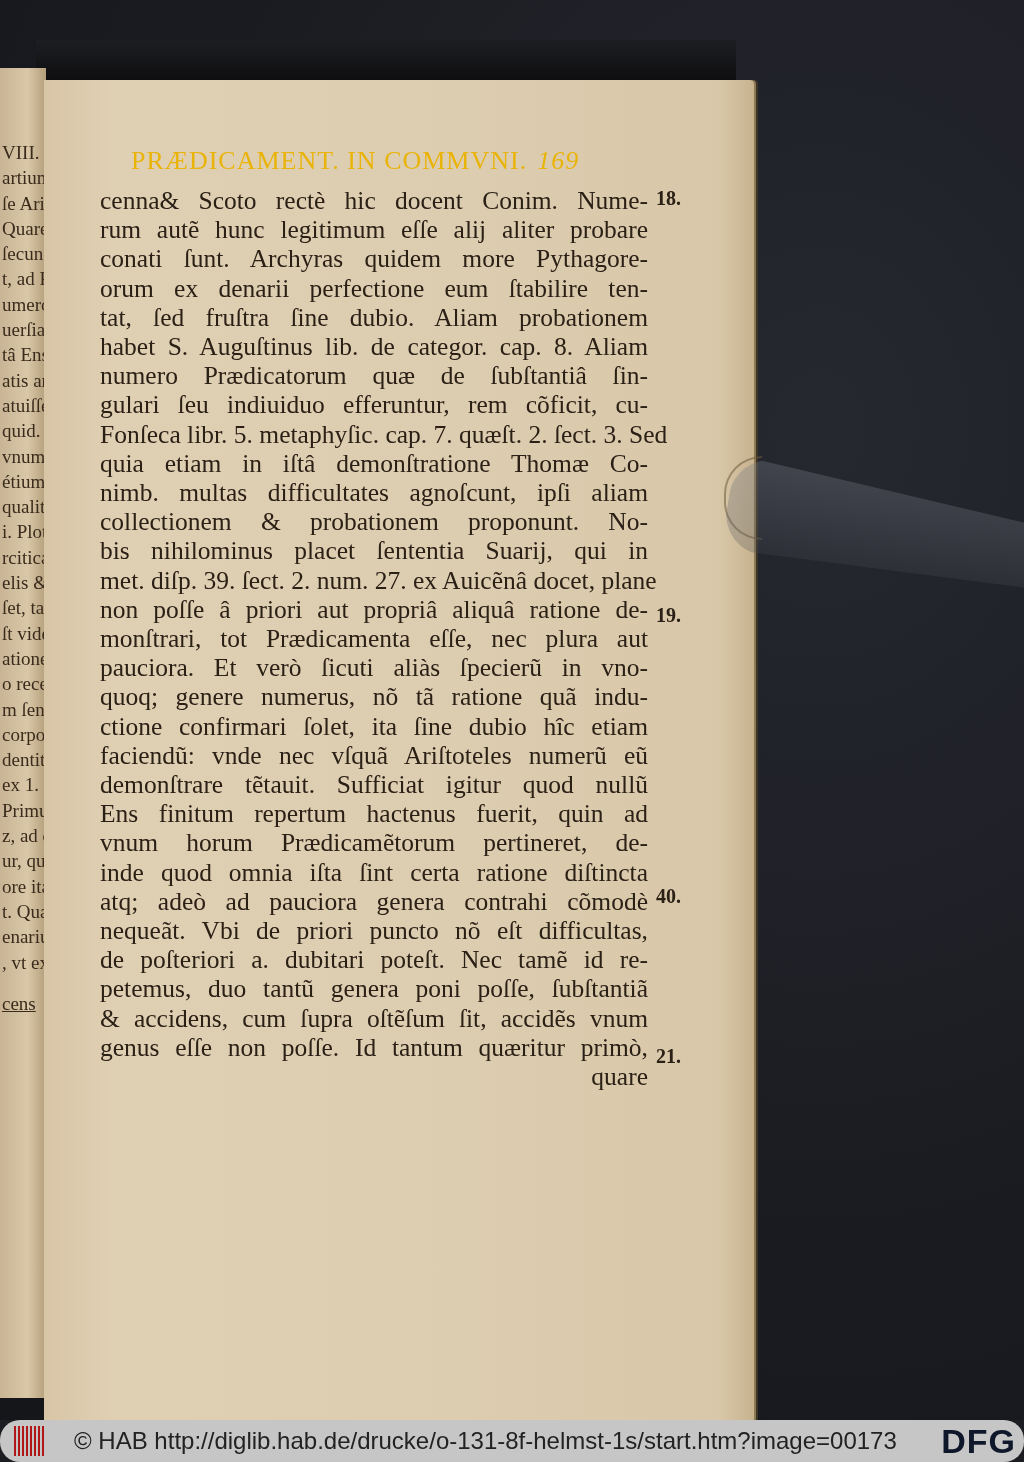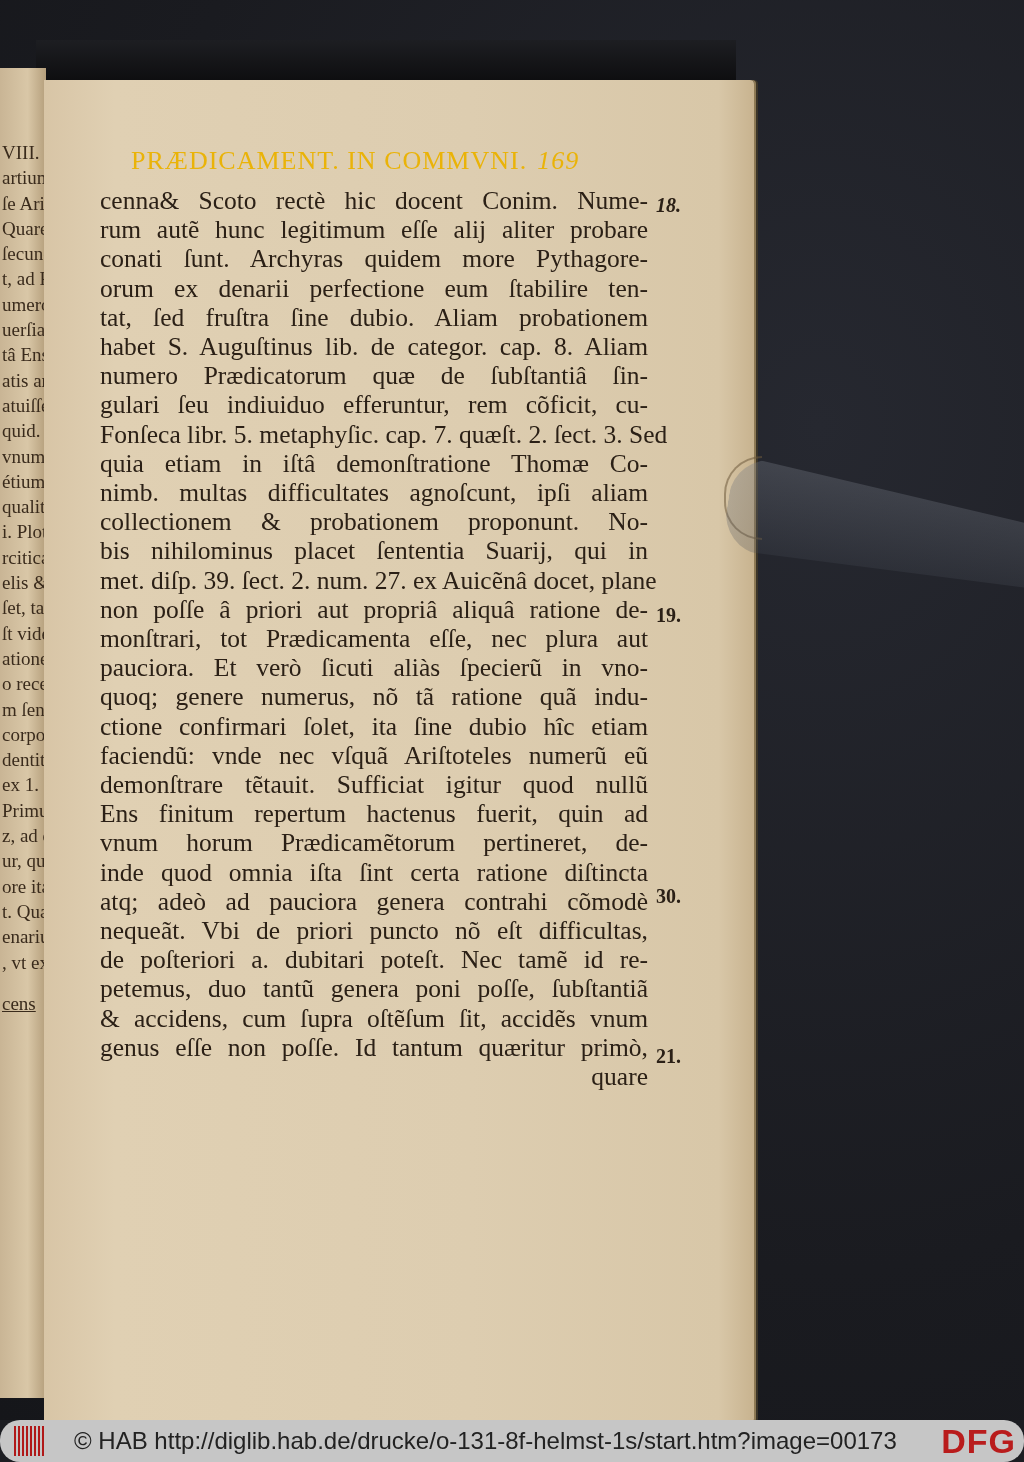--- a/index.html
+++ b/index.html
@@ -70,21 +70,21 @@
     position:absolute; left:0; top:1420px; width:1024px; height:42px;
     background:#c6c6c6; display:flex; align-items:center;
     font-family:"Liberation Sans", sans-serif; font-size:24px; color:#222;border-radius:20px;
   }
   .footer .logo {
     width:32px; height:30px; margin-left:14px; margin-right:28px;
     background:repeating-linear-gradient(90deg,#b01818 0 2px,transparent 2px 4px);
   }
   .footer .dfg {
     position:absolute; right:8px; top:2px; font-family:"Liberation Sans",sans-serif;
-    font-weight:bold; font-size:34px; color:#b91c1c; letter-spacing:1px;
+    font-weight:bold; font-size:34px; color:#0f172a; letter-spacing:1px;
   }
 </style>
 </head>
 <body>
 
 <div class="backdrop"></div>
 <div class="topshadow"></div>
 
 <div class="left-page">
   <div id="left-lines">
@@ -160,23 +160,23 @@
     <span class="line">atq; adeò ad pauciora genera contrahi cõmodè</span>
     <span class="line">nequeãt. Vbi de priori puncto nõ eſt difficultas,</span>
     <span class="line">de poſteriori a. dubitari poteſt. Nec tamẽ id re-</span>
     <span class="line">petemus, duo tantũ genera poni poſſe, ſubſtantiã</span>
     <span class="line">&amp; accidens, cum ſupra oſtẽſum ſit, accidẽs vnum</span>
     <span class="line">genus eſſe non poſſe. Id tantum quæritur primò,</span>
     <span class="line last">quare</span>
   </div>
 
 <div id="marginals">
-    <div class="marginal" style="top: 194px; font-style: italic;">18.</div>
+    <div class="marginal" style="top: 187px;">18.</div>
     <div class="marginal" style="top: 604px;">19.</div>
-    <div class="marginal" style="top: 885px;">30.</div>
+    <div class="marginal" style="top: 885px;">40.</div>
     <div class="marginal" style="top: 1045px;">21.</div>
   </div>
 
 <div class="tab-ring"></div>
 <div class="tab"></div>
 
 <div class="footer">
   <div class="logo"></div>
   <span>© HAB http://diglib.hab.de/drucke/o-131-8f-helmst-1s/start.htm?image=00173</span>
   <span class="dfg">DFG</span>

